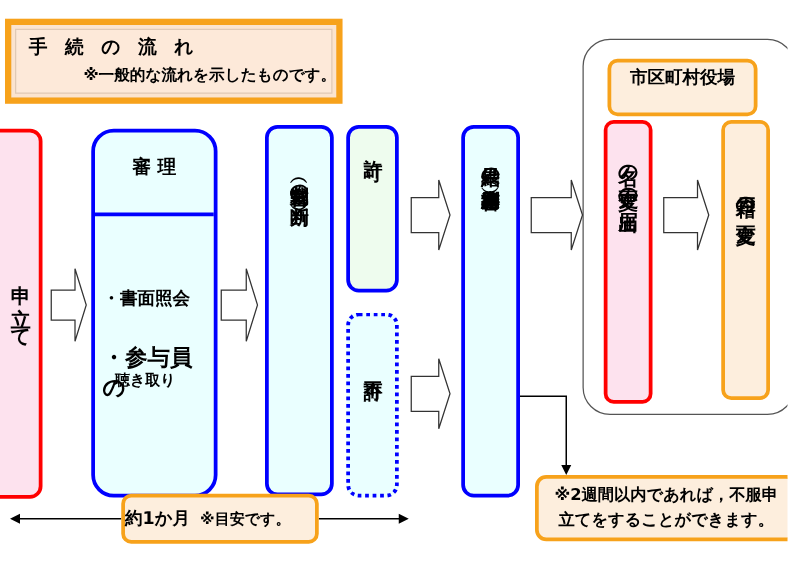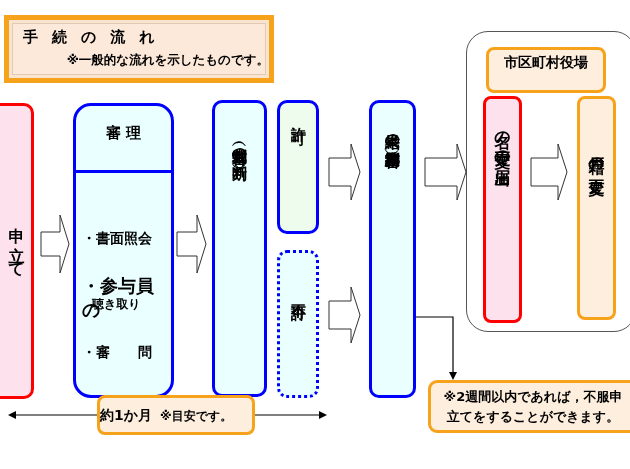--- a/index.html
+++ b/index.html
@@ -47,21 +47,20 @@
 <div class="abs centerv" id="box-moushitate">
   <span class="vtext" style="letter-spacing:18px; padding-left:10px;">申立て</span>
 </div>
 
 <div class="abs" id="box-shinri">
   <div class="abs" style="left:0;top:18px;width:100%;text-align:center;font-size:15px;font-weight:bold;">審 理</div>
   <div class="abs" id="shinri-divider"></div>
   <div class="abs" style="left:6px;top:124px;font-size:14px;font-weight:bold;">・書面照会</div>
   <div class="abs" style="left:6px;top:168px;font-size:18px;font-weight:bold;">・参与員の</div>
   <div class="abs" style="left:16px;top:190px;font-size:12px;font-weight:bold;">聴き取り</div>
-  <div class="abs" style="left:6px;top:238px;font-size:14px;font-weight:bold;white-space:pre;">・審　　問</div>
 </div>
 
 <div class="abs" id="box-shinpan">
   <div class="abs" style="left:0;top:34px;width:100%;display:flex;justify-content:center;">
     <span class="vtext" style="font-size:15px;line-height:20px;">審判（裁判官の判断）</span>
   </div>
 </div>
 
 <div class="abs" id="box-kyoka">
   <div class="abs" style="left:0;top:12px;width:100%;display:flex;justify-content:center;">

